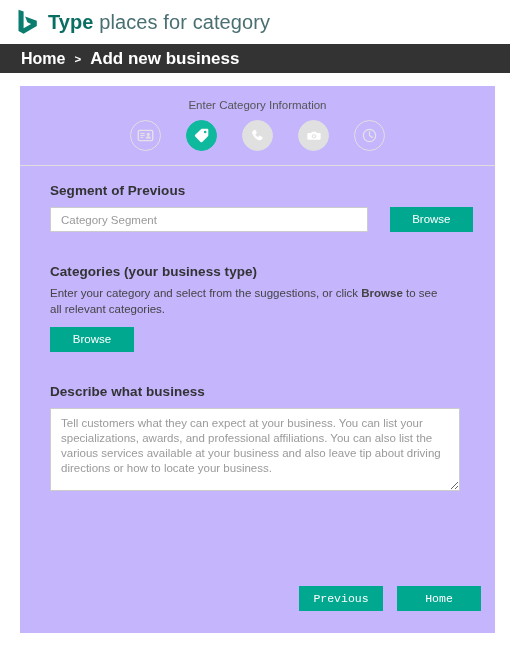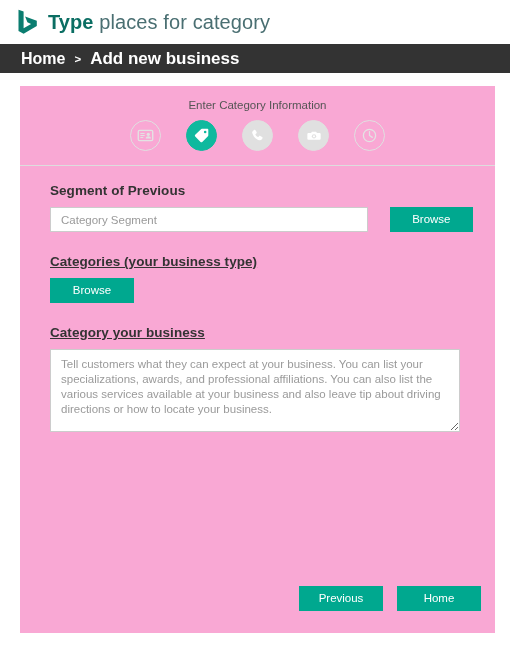--- a/index.html
+++ b/index.html
@@ -69,21 +69,21 @@
     font-weight: bold;
   }
 
   
   .panel-wrap {
     padding: 13px 15px 0 20px;
   }
   .panel {
     width: 475px;
     height: 547px;
-    background: #f9a8d4;
+    background: #c4b5fd;
     position: relative;
   }
 
   
   .stepper-zone {
     height: 80px;
     border-bottom: 1px solid #dddddd;
     display: flex;
     flex-direction: column;
     align-items: center;
@@ -125,21 +125,21 @@
   .form-body {
     padding: 17px 22px 0 30px;
   }
   .field-label {
     font-size: 13.5px;
     color: #333333;
     font-weight: bold;
     margin: 0 0 9px 0;
     letter-spacing: .05px;
   }
-  .field-label.spaced { margin-top: 22px; text-decoration: underline; }
+  .field-label.spaced { margin-top: 32px; }
 
   .helper-text {
     font-size: 11.5px;
     color: #444444;
     line-height: 16px;
     margin: -3px 0 10px 0;
     max-width: 400px;
   }
   .helper-text b { font-weight: bold; }
 
@@ -210,21 +210,21 @@
     bottom: 22px;
     display: flex;
     gap: 14px;
   }
   .nav-btn {
     width: 84px;
     height: 25px;
     background: #00a88f;
     color: #ffffff;
     border: none;
-    font-family: Liberation Sans, sans-serif;
+    font-family: Liberation Mono, monospace;
     font-size: 11.5px;
     cursor: pointer;
     padding: 0;
     line-height: 25px;
     text-align: center;
   }
 </style>
 </head>
 <body>
 
@@ -294,26 +294,27 @@
 
     <div class="field-label">Segment of Previous</div>
     <div class="input-row">
       <div class="text-input-wrap">
         <input class="text-input" type="text" placeholder="Category Segment" style="">
       </div>
       <button class="browse-btn">Browse</button>
     </div>
 
     <div class="field-label spaced">Categories (your business type)</div>
+    <div class="helper-text"><span>Enter your category and select from the suggestions, or click </span><b>Browse</b><span> to see all relevant categories.</span></div>
 
     <div class="input-row">
       <button class="browse-btn">Browse</button>
     </div>
 
-    <div class="field-label spaced">Category your business</div>
+    <div class="field-label spaced">Describe what business</div>
     <textarea class="describe-area" placeholder="Tell customers what they can expect at your business. You can list your specializations, awards, and professional affiliations. You can also list the various services available at your business and also leave tip about driving directions or how to locate your business." style=""></textarea>
 
   </div>
 
   <div class="panel-footer">
     <button class="nav-btn">Previous</button>
     <button class="nav-btn">Home</button>
   </div>
 
 </div>

